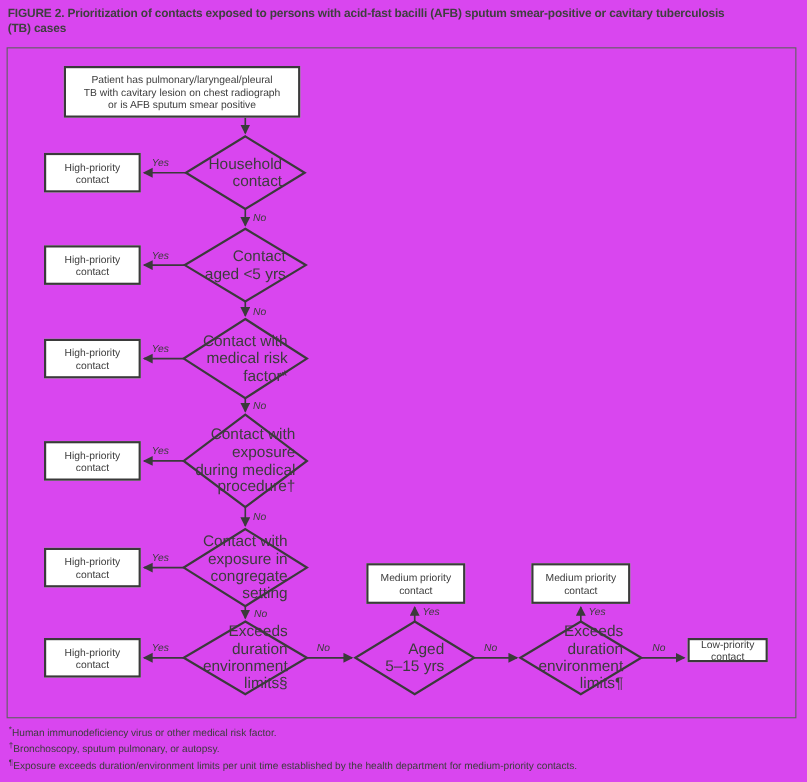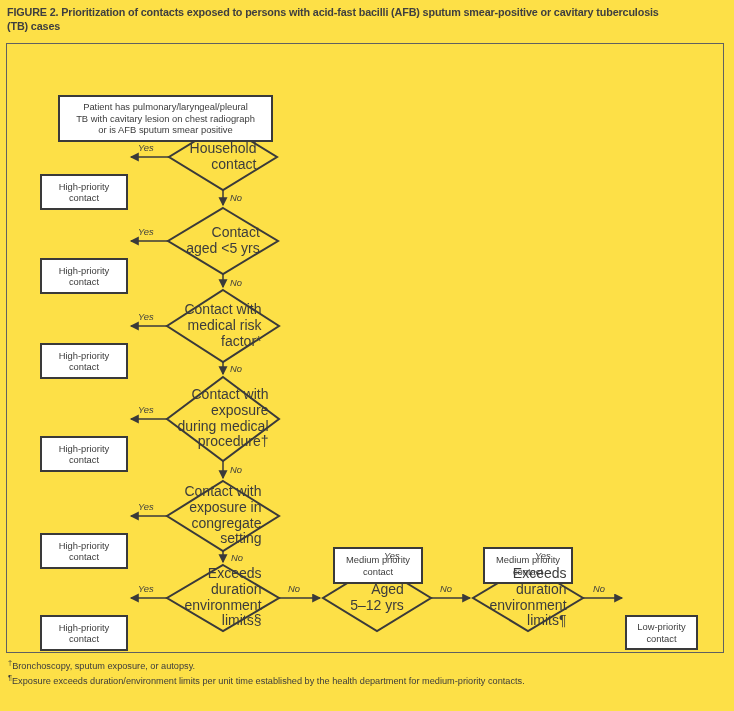--- a/index.html
+++ b/index.html
@@ -1,33 +1,33 @@
 <!DOCTYPE html>
 <html><head>
 <meta charset="utf-8">
 <style>
   html,body { margin:0; padding:0; background:#ffffff; }
   .stage {
-    position:relative; width:734px; height:711px; background:#fde047;
+    position:relative; width:734px; height:711px; background:#d946ef;
     font-family:"Liberation Sans", sans-serif; color:#3c3c3c; overflow:hidden;
   }
   .title {
     position:absolute; left:7px; top:5px; width:724px;
     font-size:10.8px; font-weight:bold; letter-spacing:-0.15px;
     line-height:1.3; white-space:pre-line; color:#3f3f3f;
   }
   .frame {
     position:absolute; left:6px; top:43px; width:718px; height:610px;
     border:1px solid #606060; box-sizing:border-box;
   }
   svg.wires { position:absolute; left:0; top:0; }
   .box {
     position:absolute; box-sizing:border-box; border:2px solid #3a3a3a; background:#fff;
     display:flex; align-items:center; justify-content:center;
-    text-align:center; font-size:9.4px; line-height:1.22; white-space:pre-line;margin-top:35px;
+    text-align:center; font-size:9.4px; line-height:1.22; white-space:pre-line;
   }
   .dtext {
     position:absolute; transform:translate(-50%,-50%);
     text-align:right; font-size:14px; line-height:1.13; white-space:pre-line;
   }
   .lbl { position:absolute; font-size:9.4px;font-style:italic; }
   .footnotes { position:absolute; left:8px; top:657px; width:722px; }
   .fnline { font-size:9.2px; line-height:12px; white-space:nowrap; }
   .fnm { font-size:7.4px; vertical-align:super; }
 </style>
@@ -92,21 +92,21 @@
 contact</div>
   <div class="box" style="left:40px; top:498px; width:88px; height:36px;">High-priority
 contact</div>
   <div class="box" style="left:40px; top:580px; width:88px; height:36px;">High-priority
 contact</div>
 
   <div class="box" style="left:333px; top:512px; width:90px; height:37px;">Medium priority
 contact</div>
   <div class="box" style="left:483px; top:512px; width:90px; height:37px;">Medium priority
 contact</div>
-  <div class="box" style="left:625px; top:580px; width:73px; height:35px;">Low-priority
+  <div class="box" style="left:625px; top:580px; width:73px; height:22px;">Low-priority
 contact</div>
 
   <div class="dtext" style="left:223px; top:157px;">Household
 contact</div>
   <div class="dtext" style="left:223px; top:241px;">Contact
 aged &lt;5 yrs</div>
   <div class="dtext" style="left:223px; top:326px;">Contact with
 medical risk
 factor*</div>
   <div class="dtext" style="left:223px; top:419px;">Contact with
@@ -115,21 +115,21 @@
 procedure†</div>
   <div class="dtext" style="left:223px; top:516px;">Contact with
 exposure in
 congregate
 setting</div>
   <div class="dtext" style="left:223px; top:598px;">Exceeds
 duration
 environment
 limits§</div>
   <div class="dtext" style="left:377px; top:598px;">Aged
-5–12 yrs</div>
+5–15 yrs</div>
   <div class="dtext" style="left:528px; top:598px;">Exceeds
 duration
 environment
 limits¶</div>
 
   <div class="lbl" style="left:138px; top:142px;">Yes</div>
   <div class="lbl" style="left:138px; top:226px;">Yes</div>
   <div class="lbl" style="left:138px; top:311px;">Yes</div>
   <div class="lbl" style="left:138px; top:404px;">Yes</div>
   <div class="lbl" style="left:138px; top:501px;">Yes</div>
@@ -140,17 +140,18 @@
   <div class="lbl" style="left:230px; top:192px;">No</div>
   <div class="lbl" style="left:230px; top:277px;">No</div>
   <div class="lbl" style="left:230px; top:363px;">No</div>
   <div class="lbl" style="left:230px; top:464px;">No</div>
   <div class="lbl" style="left:231px; top:552px;">No</div>
   <div class="lbl" style="left:288px; top:583px;">No</div>
   <div class="lbl" style="left:440px; top:583px;">No</div>
   <div class="lbl" style="left:593px; top:583px;">No</div>
 
   <div class="footnotes">
-    <div class="fnline"><span class="fnm">†</span><span>Bronchoscopy, sputum exposure, or autopsy.</span></div>
+    <div class="fnline"><span class="fnm">*</span><span>Human immunodeficiency virus or other medical risk factor.</span></div>
+    <div class="fnline"><span class="fnm">†</span><span>Bronchoscopy, sputum pulmonary, or autopsy.</span></div>
     <div class="fnline"><span class="fnm">¶</span><span>Exposure exceeds duration/environment limits per unit time established by the health department for medium-priority contacts.</span></div>
   </div>
 
 </div>
 
 </body></html>

